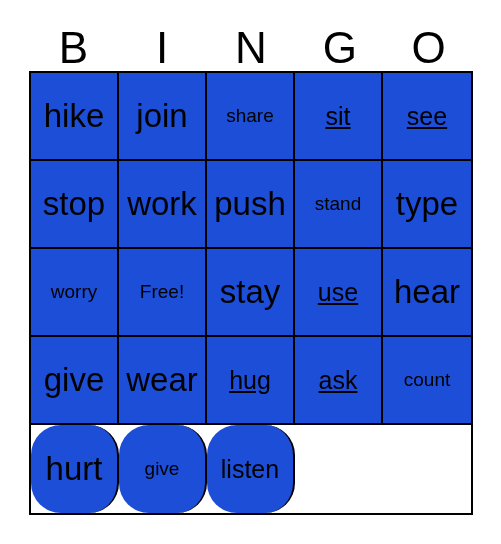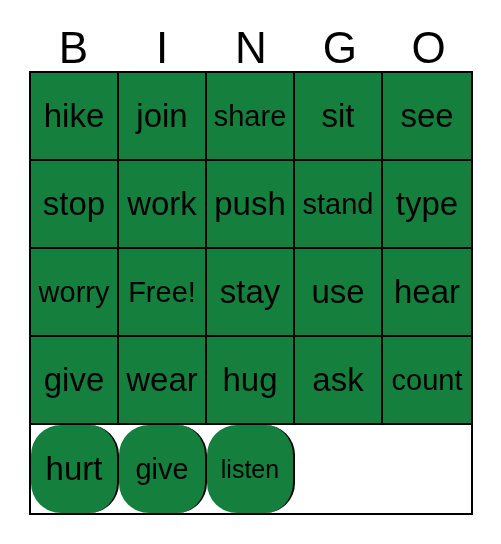--- a/index.html
+++ b/index.html
@@ -59,39 +59,39 @@
     grid-template-rows: repeat(5, 1fr);
     background: #ffffff;
   }
   .cell {
     box-sizing: border-box;
     border-right: 2px solid #000000;
     border-bottom: 2px solid #000000;
     display: flex;
     align-items: center;
     justify-content: center;
-    background: #15803d;
+    background: #1d4ed8;
     overflow: hidden;
     padding: 0 10px;
   }
   .grid .cell:nth-child(5n) { border-right: none; justify-content: center; }
   .grid .cell:nth-child(n+21) { border-bottom: none; border-radius: 30px; }
 
   .cell-text {
     display: block;
     white-space: nowrap;
     text-align: center;
     color: #000000;
     font-weight: 400;
     line-height: 1.05;
   }
   
-  .len-3 .cell-text { font-size: 33px; }
+  .len-3 .cell-text { font-size: 25px; text-decoration: underline; }
   .len-4 .cell-text { font-size: 33px; }
-  .len-5 .cell-text { font-size: 29px; }
+  .len-5 .cell-text { font-size: 19px; }
   .len-6 .cell-text { font-size: 25px; }
 </style>
 </head>
 <body>
 
 <div class="card">
 
   <div class="header-row">
     <div class="header-cell">B</div>
     <div class="header-cell">I</div>

